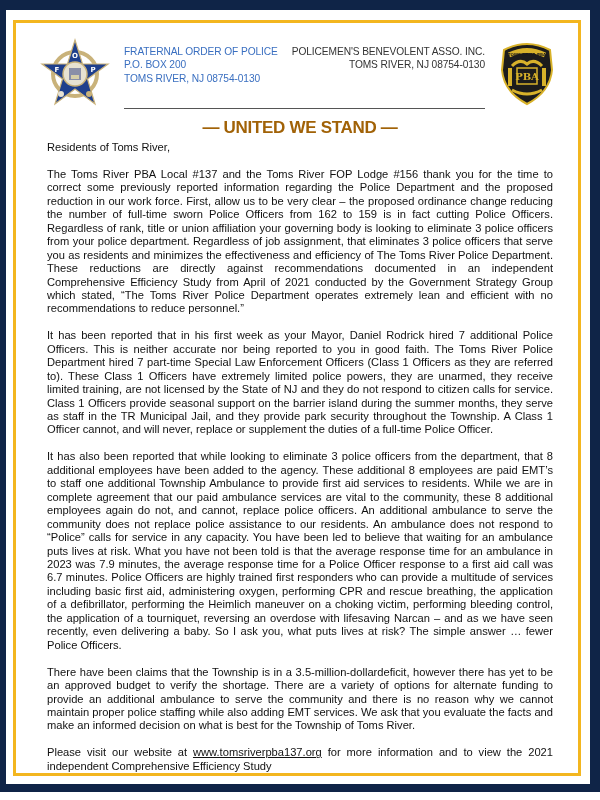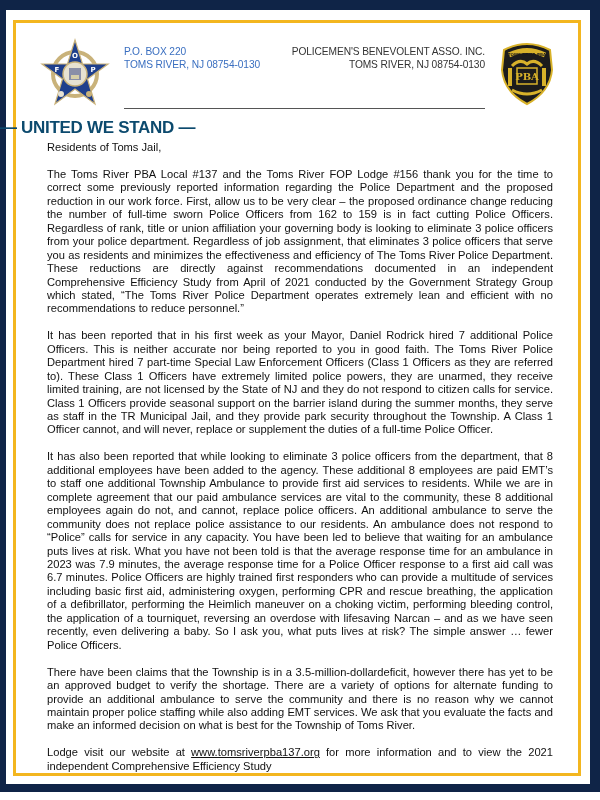--- a/index.html
+++ b/index.html
@@ -26,22 +26,22 @@
     }
     .pba-info {
       position: absolute; right: 115px; top: 45px; color: #333333; text-align: right;
       font-size: 10.2px; line-height: 13.4px; letter-spacing: -0.1px;
       font-family: "Liberation Sans", sans-serif;
     }
     .header-rule {
       position: absolute; left: 124px; top: 108px; width: 361px; height: 1px; background: #555555;
     }
     .title {
-      position: absolute; left: 0; top: 118px; width: 600px; 
-      font-size: 17px; font-weight: bold; color: #0c4a6e; letter-spacing: -0.3px;
+      position: absolute; left: 0; top: 118px; width: 600px; text-align: center;
+      font-size: 17px; font-weight: bold; color: #a16207; letter-spacing: -0.3px;
       font-family: "Liberation Sans", sans-serif;
     }
     .body {
       position: absolute; left: 47px; top: 141px; width: 506px;
       font-size: 11.15px; line-height: 13.45px; color: #111111;
       font-family: "Liberation Sans", sans-serif;
     }
     .body p { margin: 0 0 13.45px 0; text-align: justify; }
     .body p.greeting { text-align: left; }
     .body a { color: #111111; text-decoration: underline; }
@@ -62,21 +62,22 @@
     <rect x="29" y="30" width="12" height="12" fill="#8a8fa8"></rect>
     <rect x="31" y="37" width="8" height="4" fill="#d7cfa8"></rect>
     <text x="35" y="20" font-size="7" fill="#ffffff" text-anchor="middle" font-family="DejaVu Sans, sans-serif" font-weight="bold">O</text>
     <text x="17" y="34" font-size="7" fill="#ffffff" text-anchor="middle" font-family="DejaVu Sans, sans-serif" font-weight="bold">F</text>
     <text x="53" y="34" font-size="7" fill="#ffffff" text-anchor="middle" font-family="DejaVu Sans, sans-serif" font-weight="bold">P</text>
     <circle cx="21" cy="56" r="3" fill="#e7e2d2"></circle>
     <circle cx="49" cy="56" r="3" fill="#c9b27a"></circle>
   </svg>
 
   <div class="fop-info">
-    <div>P.O. BOX 220</div>
+    <div>FRATERNAL ORDER OF POLICE</div>
+    <div>P.O. BOX 200</div>
     <div>TOMS RIVER, NJ 08754-0130</div>
   </div>
 
   <div class="pba-info">
     <div>POLICEMEN'S BENEVOLENT ASSO. INC.</div>
     <div>TOMS RIVER, NJ 08754-0130</div>
   </div>
 
   <svg class="pba-logo" viewBox="0 0 58 66">
     <path d="M6,10 Q29,-2 52,10 L54,30 Q52,52 29,64 Q6,52 4,30 Z" fill="#1c1c1c" stroke="#d8b22a" stroke-width="2"></path>
@@ -89,19 +90,19 @@
     <rect x="44" y="28" width="4" height="18" fill="#d8b22a"></rect>
     <path d="M14,50 Q29,58 44,50" fill="none" stroke="#d8b22a" stroke-width="3"></path>
   </svg>
 
   <div class="header-rule"></div>
 </div>
 
 <div class="title">— UNITED WE STAND —</div>
 
 <div class="body">
-  <p class="greeting">Residents of Toms Jail,</p>
+  <p class="greeting">Residents of Toms River,</p>
   <p>The Toms River PBA Local #137 and the Toms River FOP Lodge #156 thank you for the time to correct some previously reported information regarding the Police Department and the proposed reduction in our work force. First, allow us to be very clear – the proposed ordinance change reducing the number of full-time sworn Police Officers from 162 to 159 is in fact cutting Police Officers. Regardless of rank, title or union affiliation your governing body is looking to eliminate 3 police officers from your police department. Regardless of job assignment, that eliminates 3 police officers that serve you as residents and minimizes the effectiveness and efficiency of The Toms River Police Department. These reductions are directly against recommendations documented in an independent Comprehensive Efficiency Study from April of 2021 conducted by the Government Strategy Group which stated, “The Toms River Police Department operates extremely lean and efficient with no recommendations to reduce personnel.”</p>
   <p>It has been reported that in his first week as your Mayor, Daniel Rodrick hired 7 additional Police Officers. This is neither accurate nor being reported to you in good faith. The Toms River Police Department hired 7 part-time Special Law Enforcement Officers (Class 1 Officers as they are referred to). These Class 1 Officers have extremely limited police powers, they are unarmed, they receive limited training, are not licensed by the State of NJ and they do not respond to citizen calls for service. Class 1 Officers provide seasonal support on the barrier island during the summer months, they serve as staff in the TR Municipal Jail, and they provide park security throughout the Township. A Class 1 Officer cannot, and will never, replace or supplement the duties of a full-time Police Officer.</p>
   <p>It has also been reported that while looking to eliminate 3 police officers from the department, that 8 additional employees have been added to the agency. These additional 8 employees are paid EMT’s to staff one additional Township Ambulance to provide first aid services to residents. While we are in complete agreement that our paid ambulance services are vital to the community, these 8 additional employees again do not, and cannot, replace police officers. An additional ambulance to serve the community does not replace police assistance to our residents. An ambulance does not respond to “Police” calls for service in any capacity. You have been led to believe that waiting for an ambulance puts lives at risk. What you have not been told is that the average response time for an ambulance in 2023 was 7.9 minutes, the average response time for a Police Officer response to a first aid call was 6.7 minutes. Police Officers are highly trained first responders who can provide a multitude of services including basic first aid, administering oxygen, performing CPR and rescue breathing, the application of a defibrillator, performing the Heimlich maneuver on a choking victim, performing bleeding control, the application of a tourniquet, reversing an overdose with lifesaving Narcan – and as we have seen recently, even delivering a baby. So I ask you, what puts lives at risk? The simple answer … fewer Police Officers.</p>
   <p>There have been claims that the Township is in a 3.5-million-dollardeficit, however there has yet to be an approved budget to verify the shortage. There are a variety of options for alternate funding to provide an additional ambulance to serve the community and there is no reason why we cannot maintain proper police staffing while also adding EMT services. We ask that you evaluate the facts and make an informed decision on what is best for the Township of Toms River.</p>
-  <p><span>Lodge visit our website at </span><a>www.tomsriverpba137.org</a><span> for more information and to view the 2021 independent Comprehensive Efficiency Study</span></p>
+  <p><span>Please visit our website at </span><a>www.tomsriverpba137.org</a><span> for more information and to view the 2021 independent Comprehensive Efficiency Study</span></p>
 </div>
 
 </body></html>

